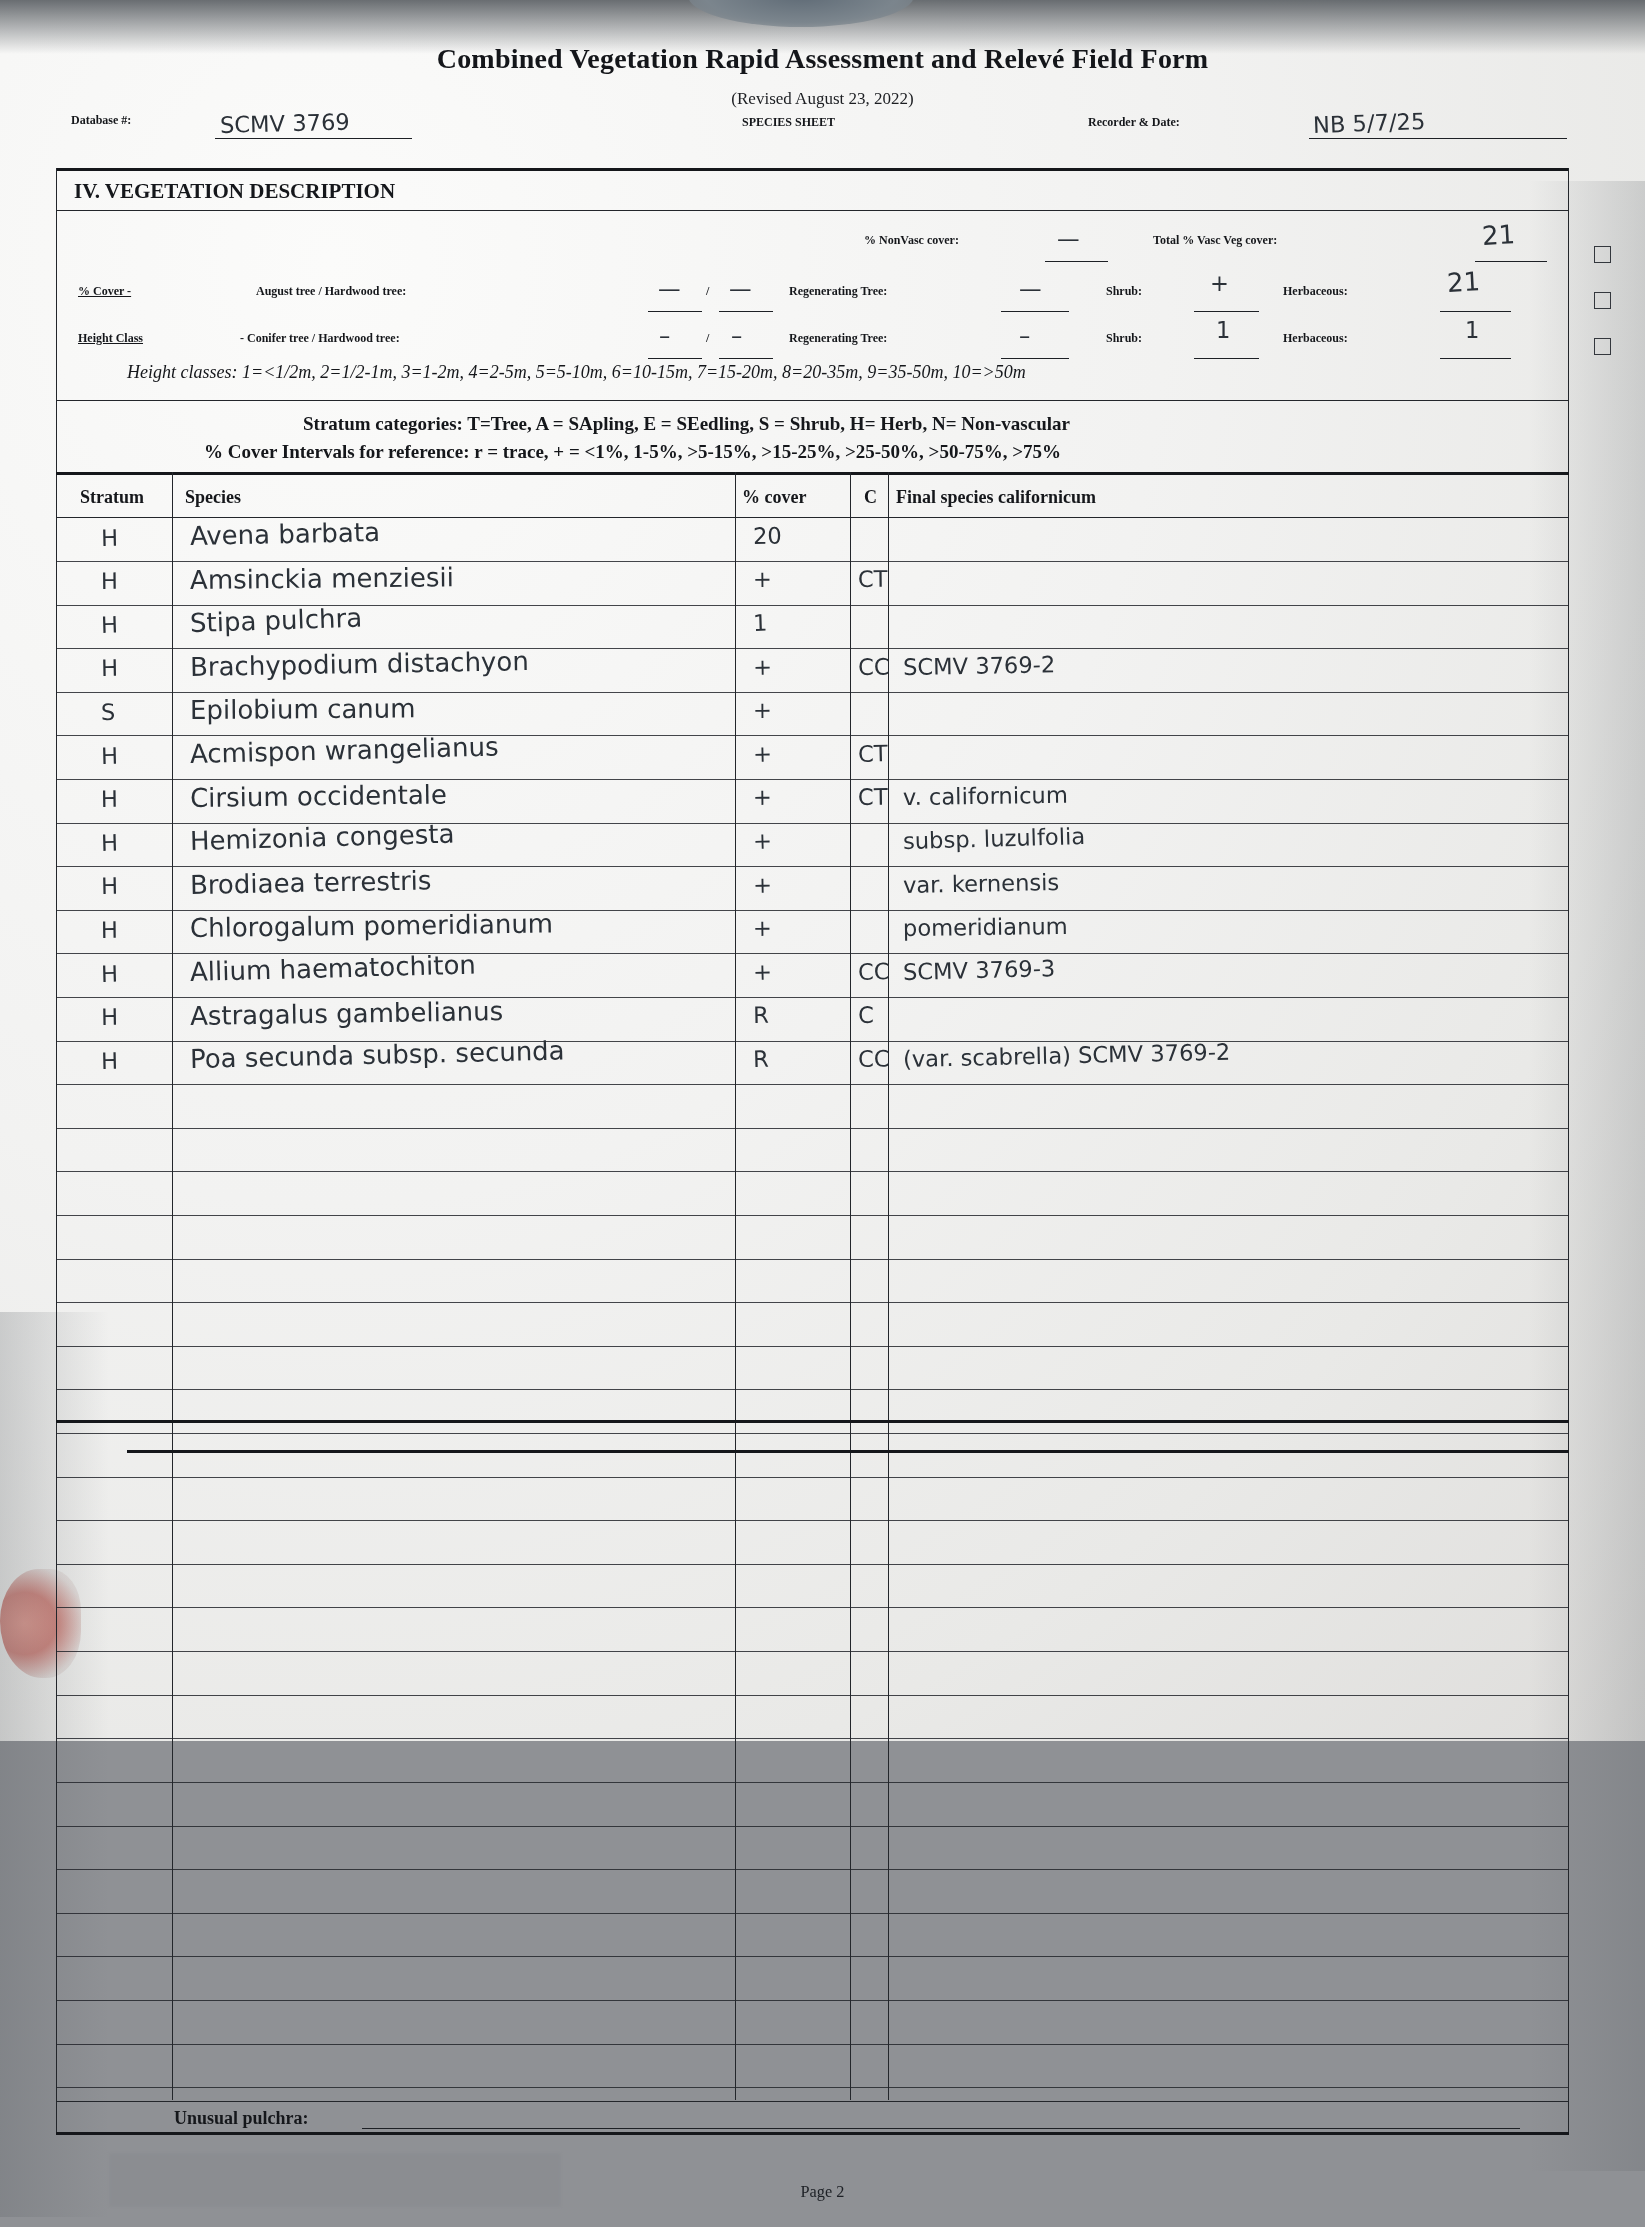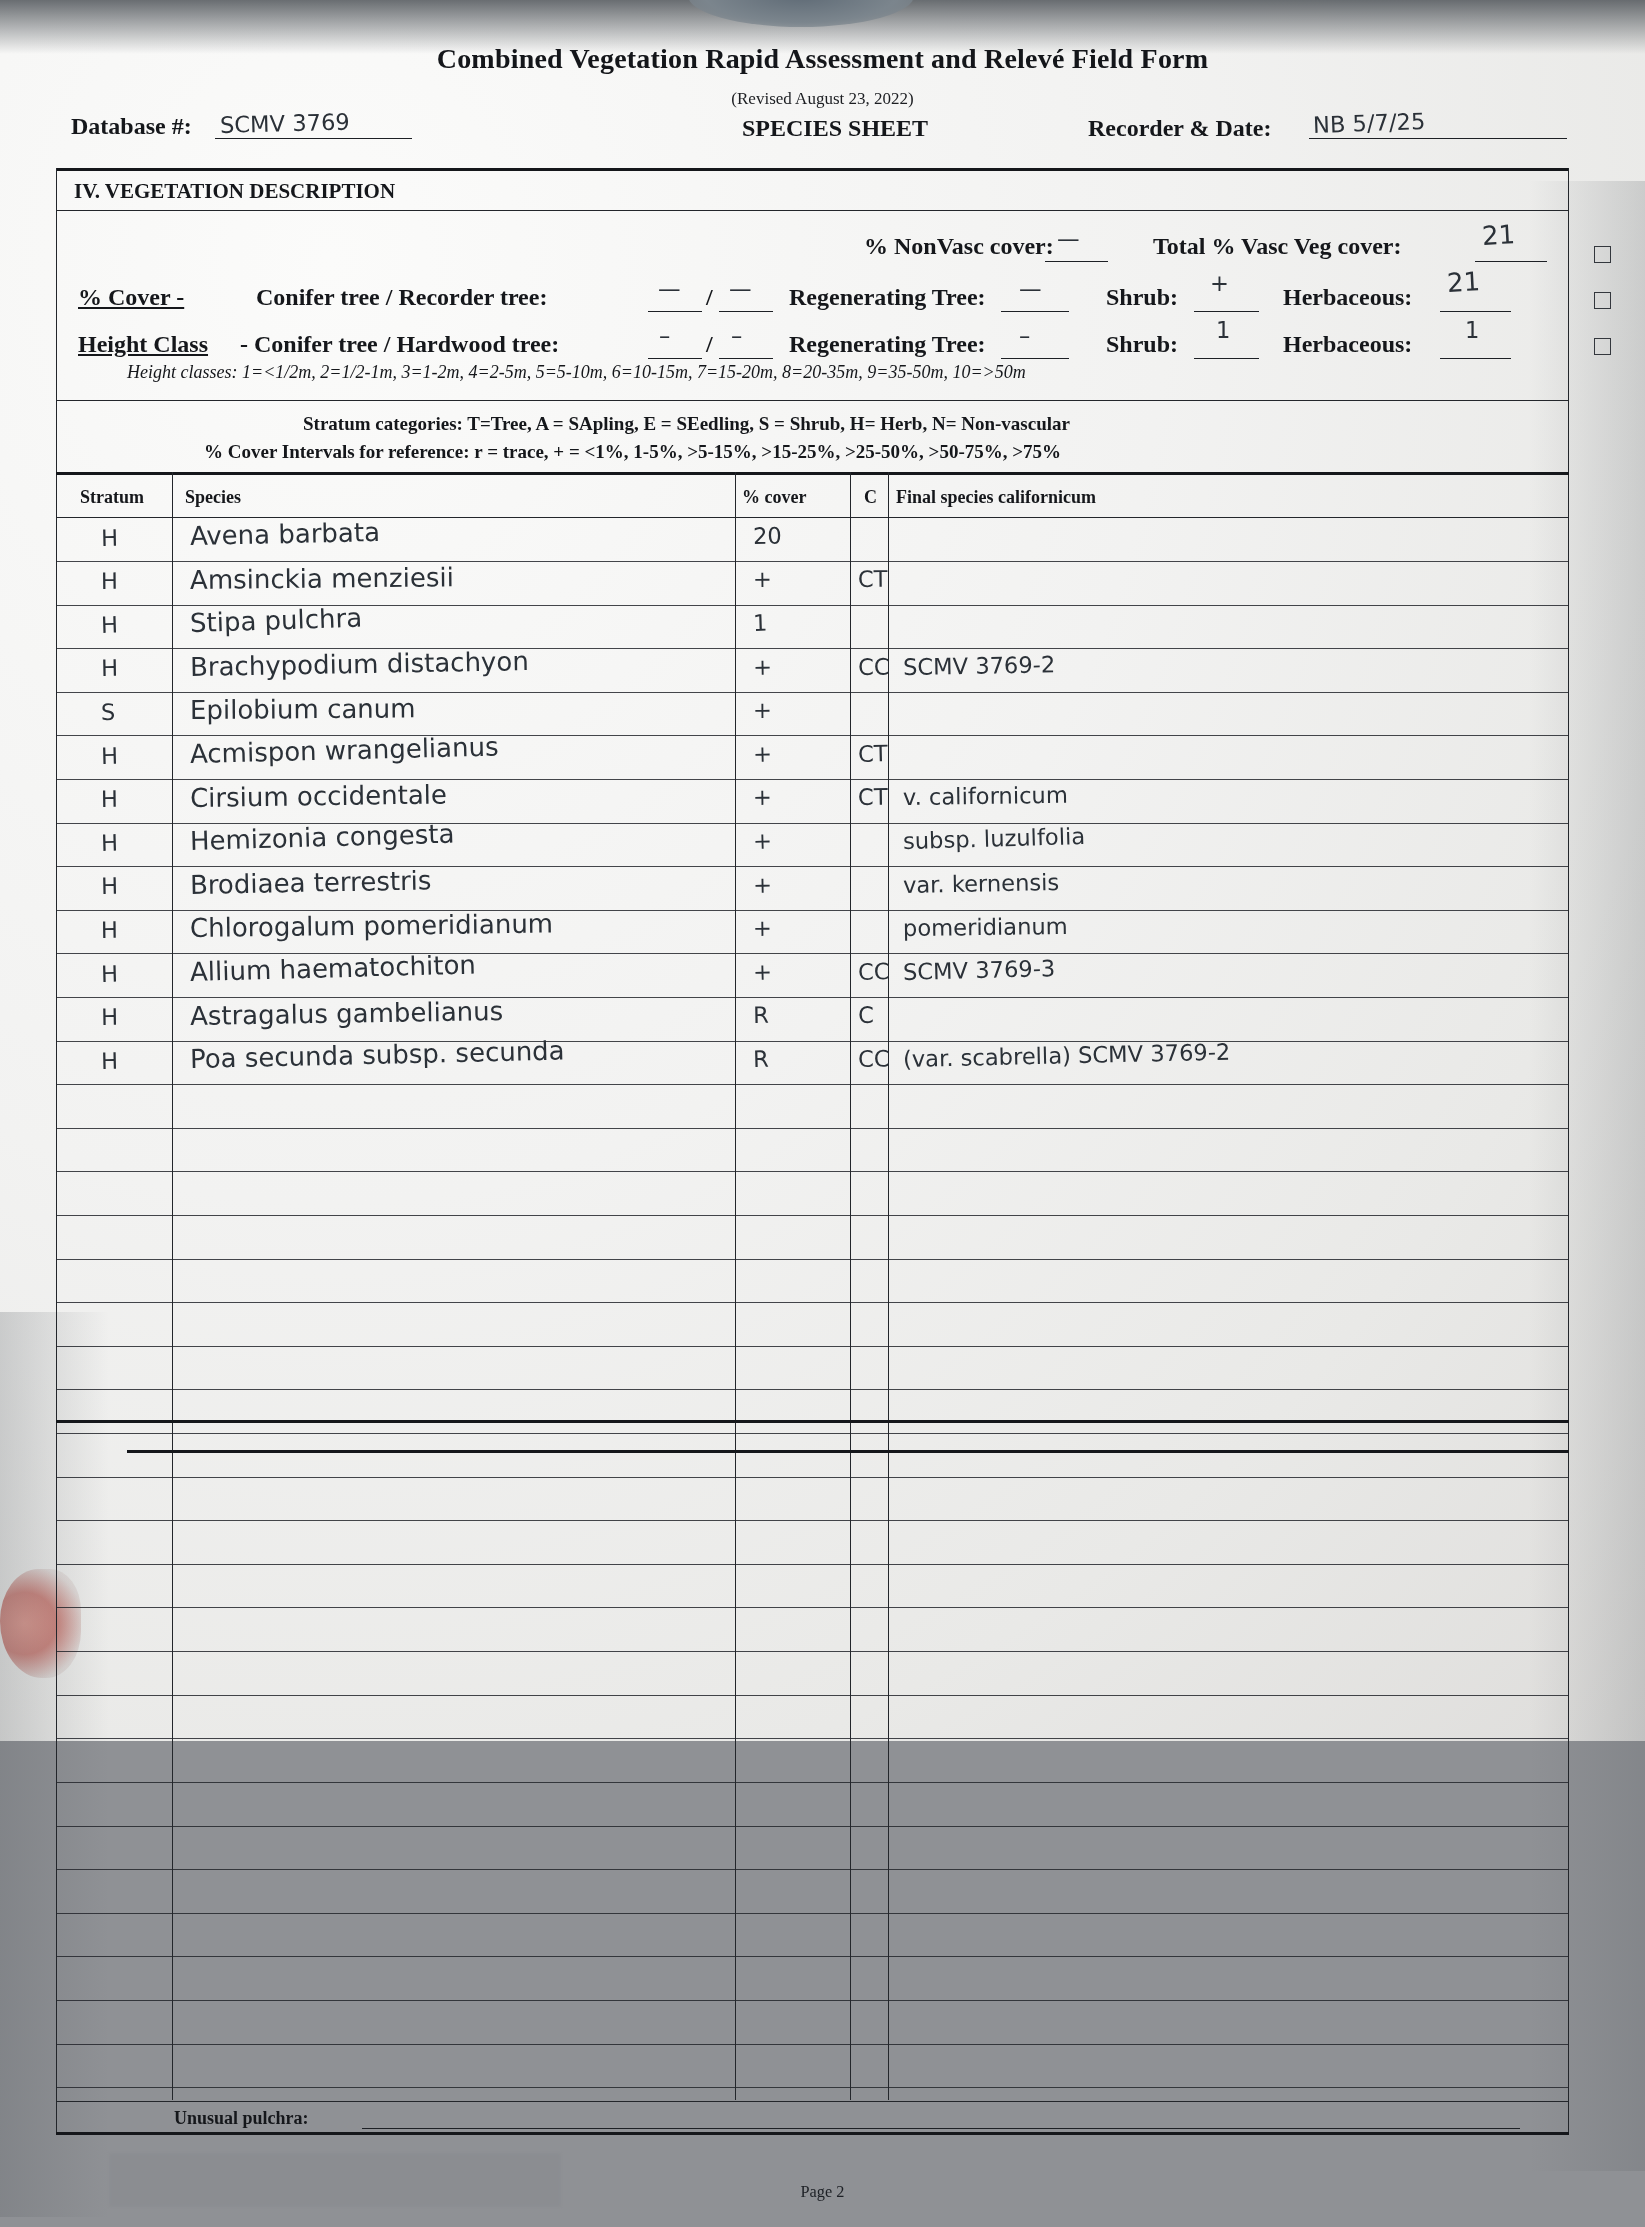--- a/index.html
+++ b/index.html
@@ -61,21 +61,21 @@
   }
   .t-sub {
     position: absolute;
     width: 100%;
     text-align: center;
     font-size: 17px;
     color: #1c1e22;
   }
   .lbl {
     position: absolute;
-    font-size: 24px;
+    font-size: 12px;
     font-weight: bold;
     color: #15171b;
     white-space: nowrap;
   }
   .lbl-i {
     position: absolute;
     font-size: 18px;
     font-style: italic;
     color: #15171b;
     white-space: nowrap;
@@ -168,21 +168,21 @@
 
   <div class="lbl" style="left:1153px;top:233px;">Total % Vasc Veg cover:</div>
   <div class="blank" style="left:1475px;top:261px;width:72px;"></div>
   <div class="hw hw-lg" style="left:1482px;top:221px;transform:rotate(-3deg);">21</div>
 
   <div class="chk" style="left:1594px;top:246px;"></div>
   <div class="chk" style="left:1594px;top:292px;"></div>
   <div class="chk" style="left:1594px;top:338px;"></div>
 
   <div class="lbl ul" style="left:78px;top:284px;">% Cover -</div>
-  <div class="lbl" style="left:256px;top:284px;">Conifer tree / Recorder tree:</div>
+  <div class="lbl" style="left:256px;top:284px;">August tree / Hardwood tree:</div>
   <div class="blank" style="left:648px;top:311px;width:54px;"></div>
   <div class="lbl" style="left:706px;top:284px;">/</div>
   <div class="blank" style="left:719px;top:311px;width:54px;"></div>
   <div class="hw hw-md" style="left:658px;top:276px;">—</div>
   <div class="hw hw-md" style="left:729px;top:276px;">—</div>
 
   <div class="lbl" style="left:789px;top:284px;">Regenerating Tree:</div>
   <div class="blank" style="left:1001px;top:311px;width:68px;"></div>
   <div class="hw hw-md" style="left:1019px;top:276px;">—</div>
 

